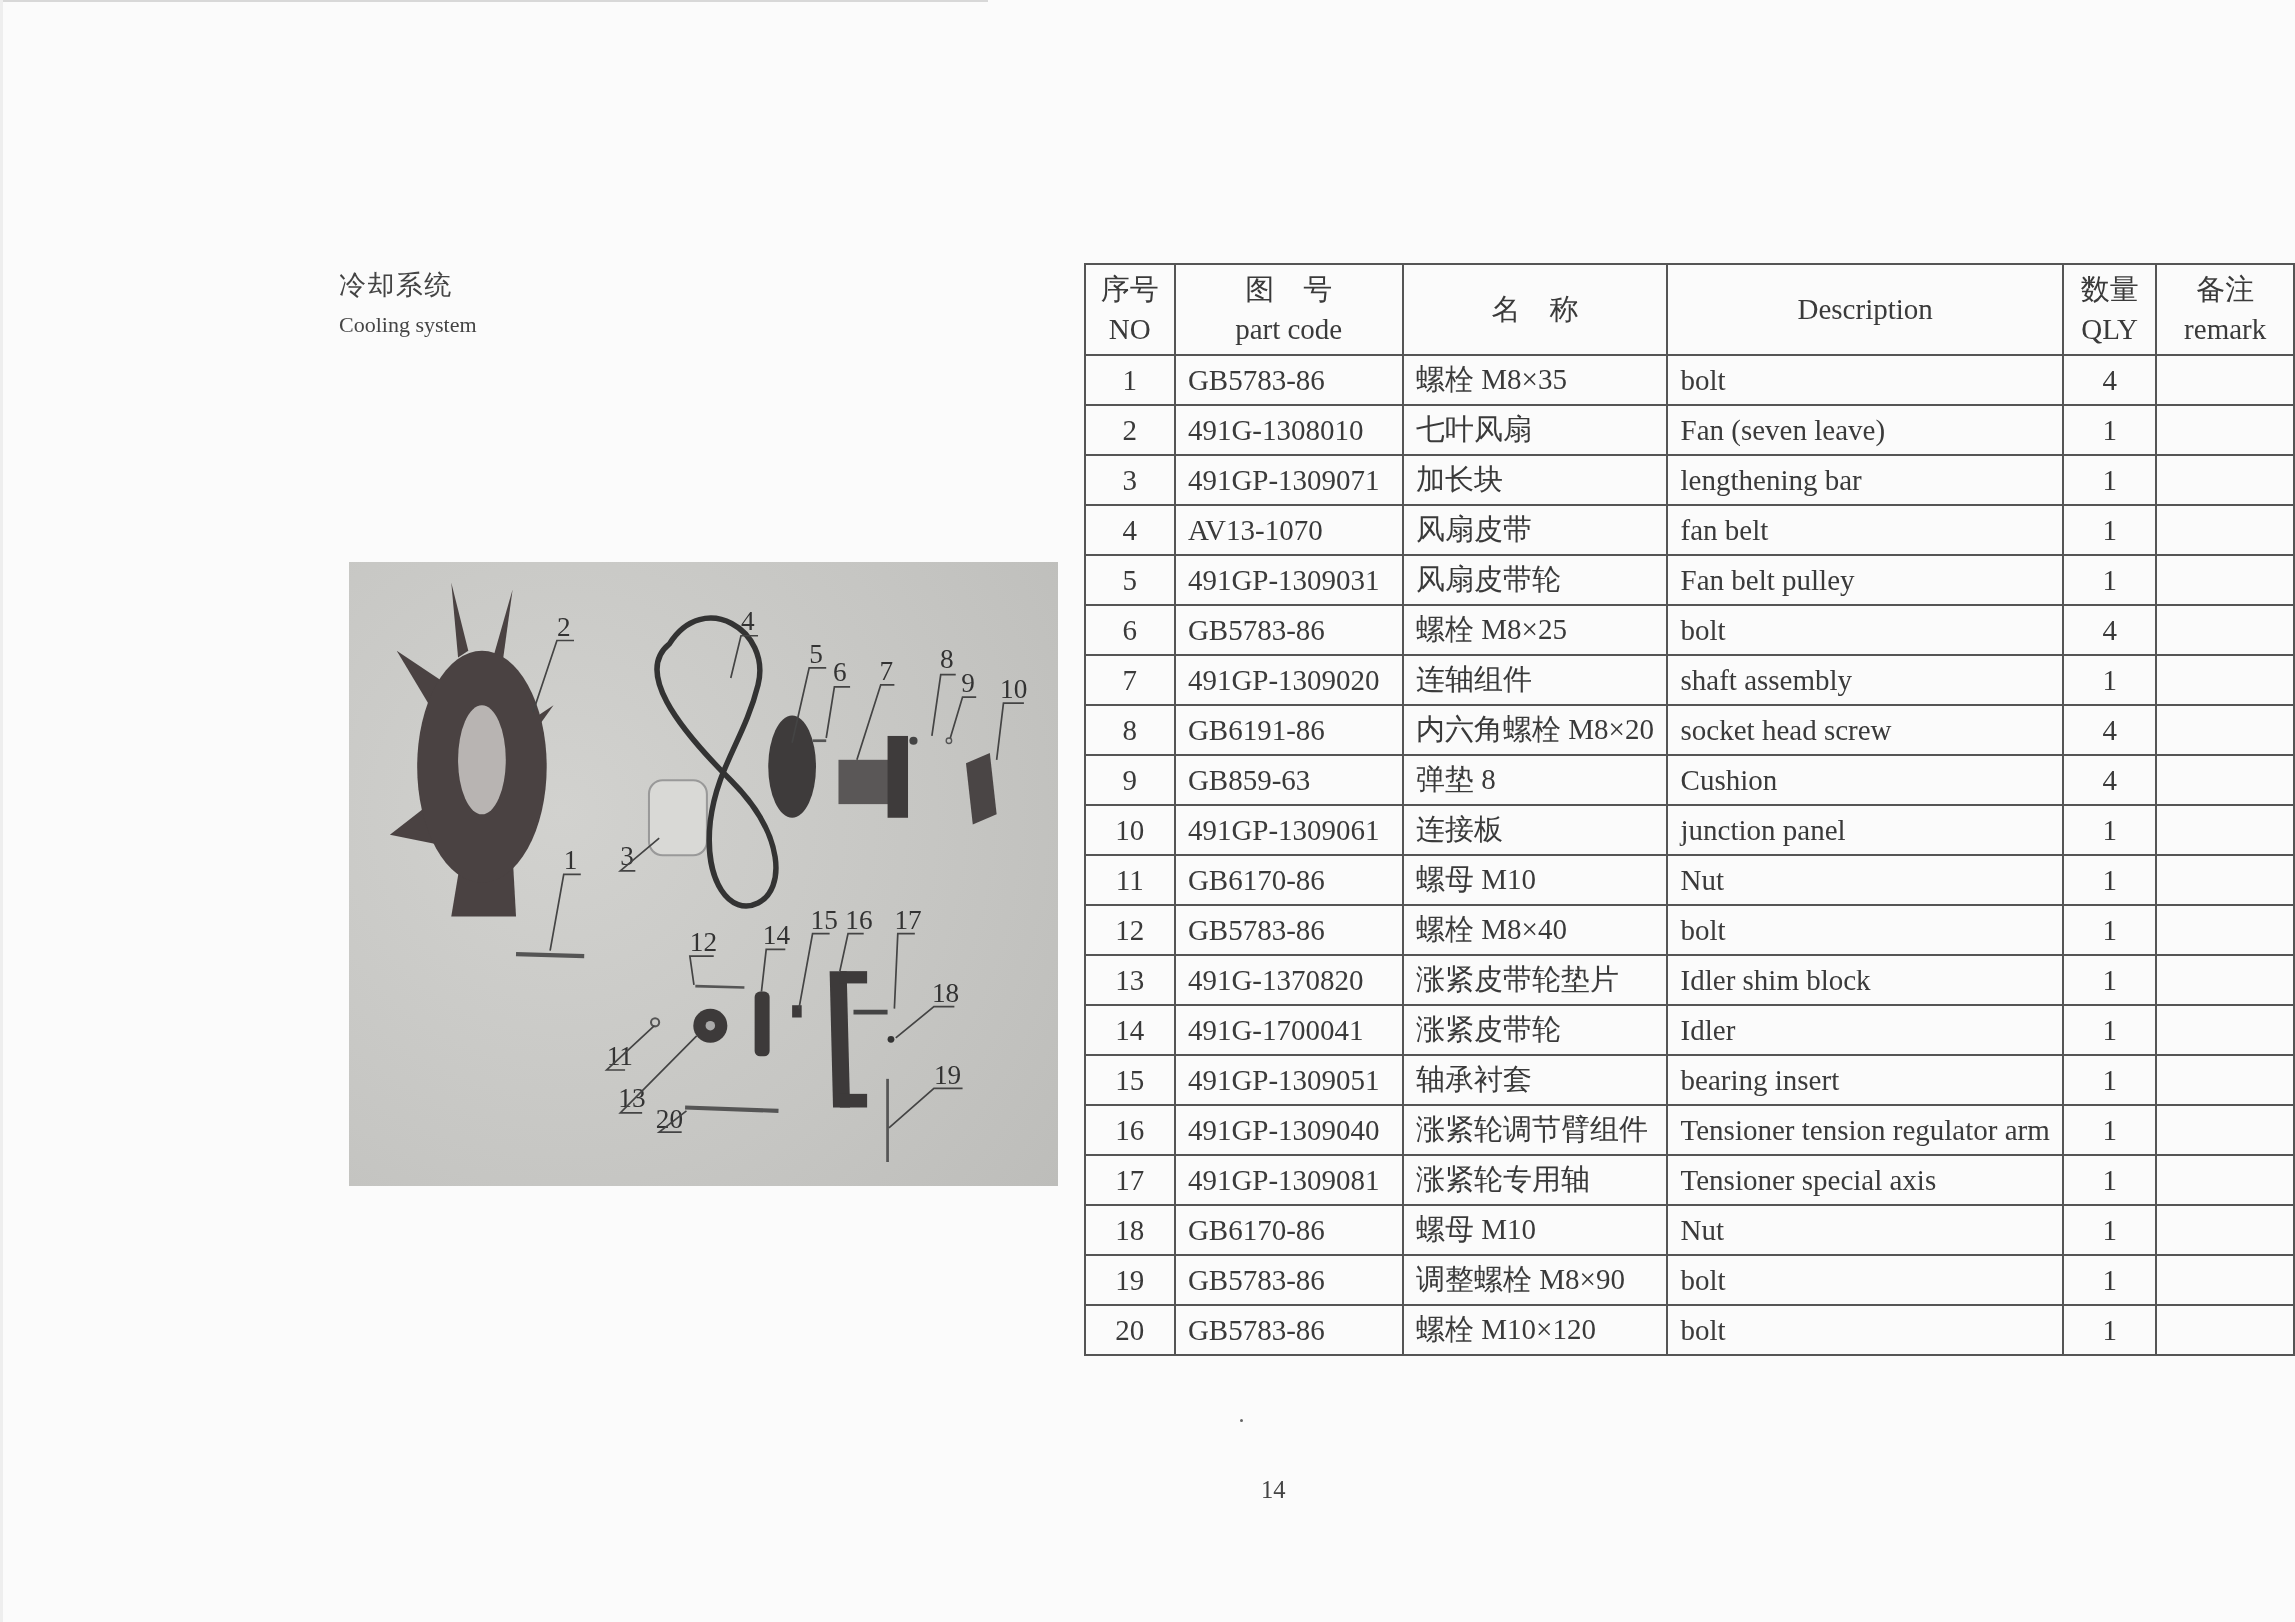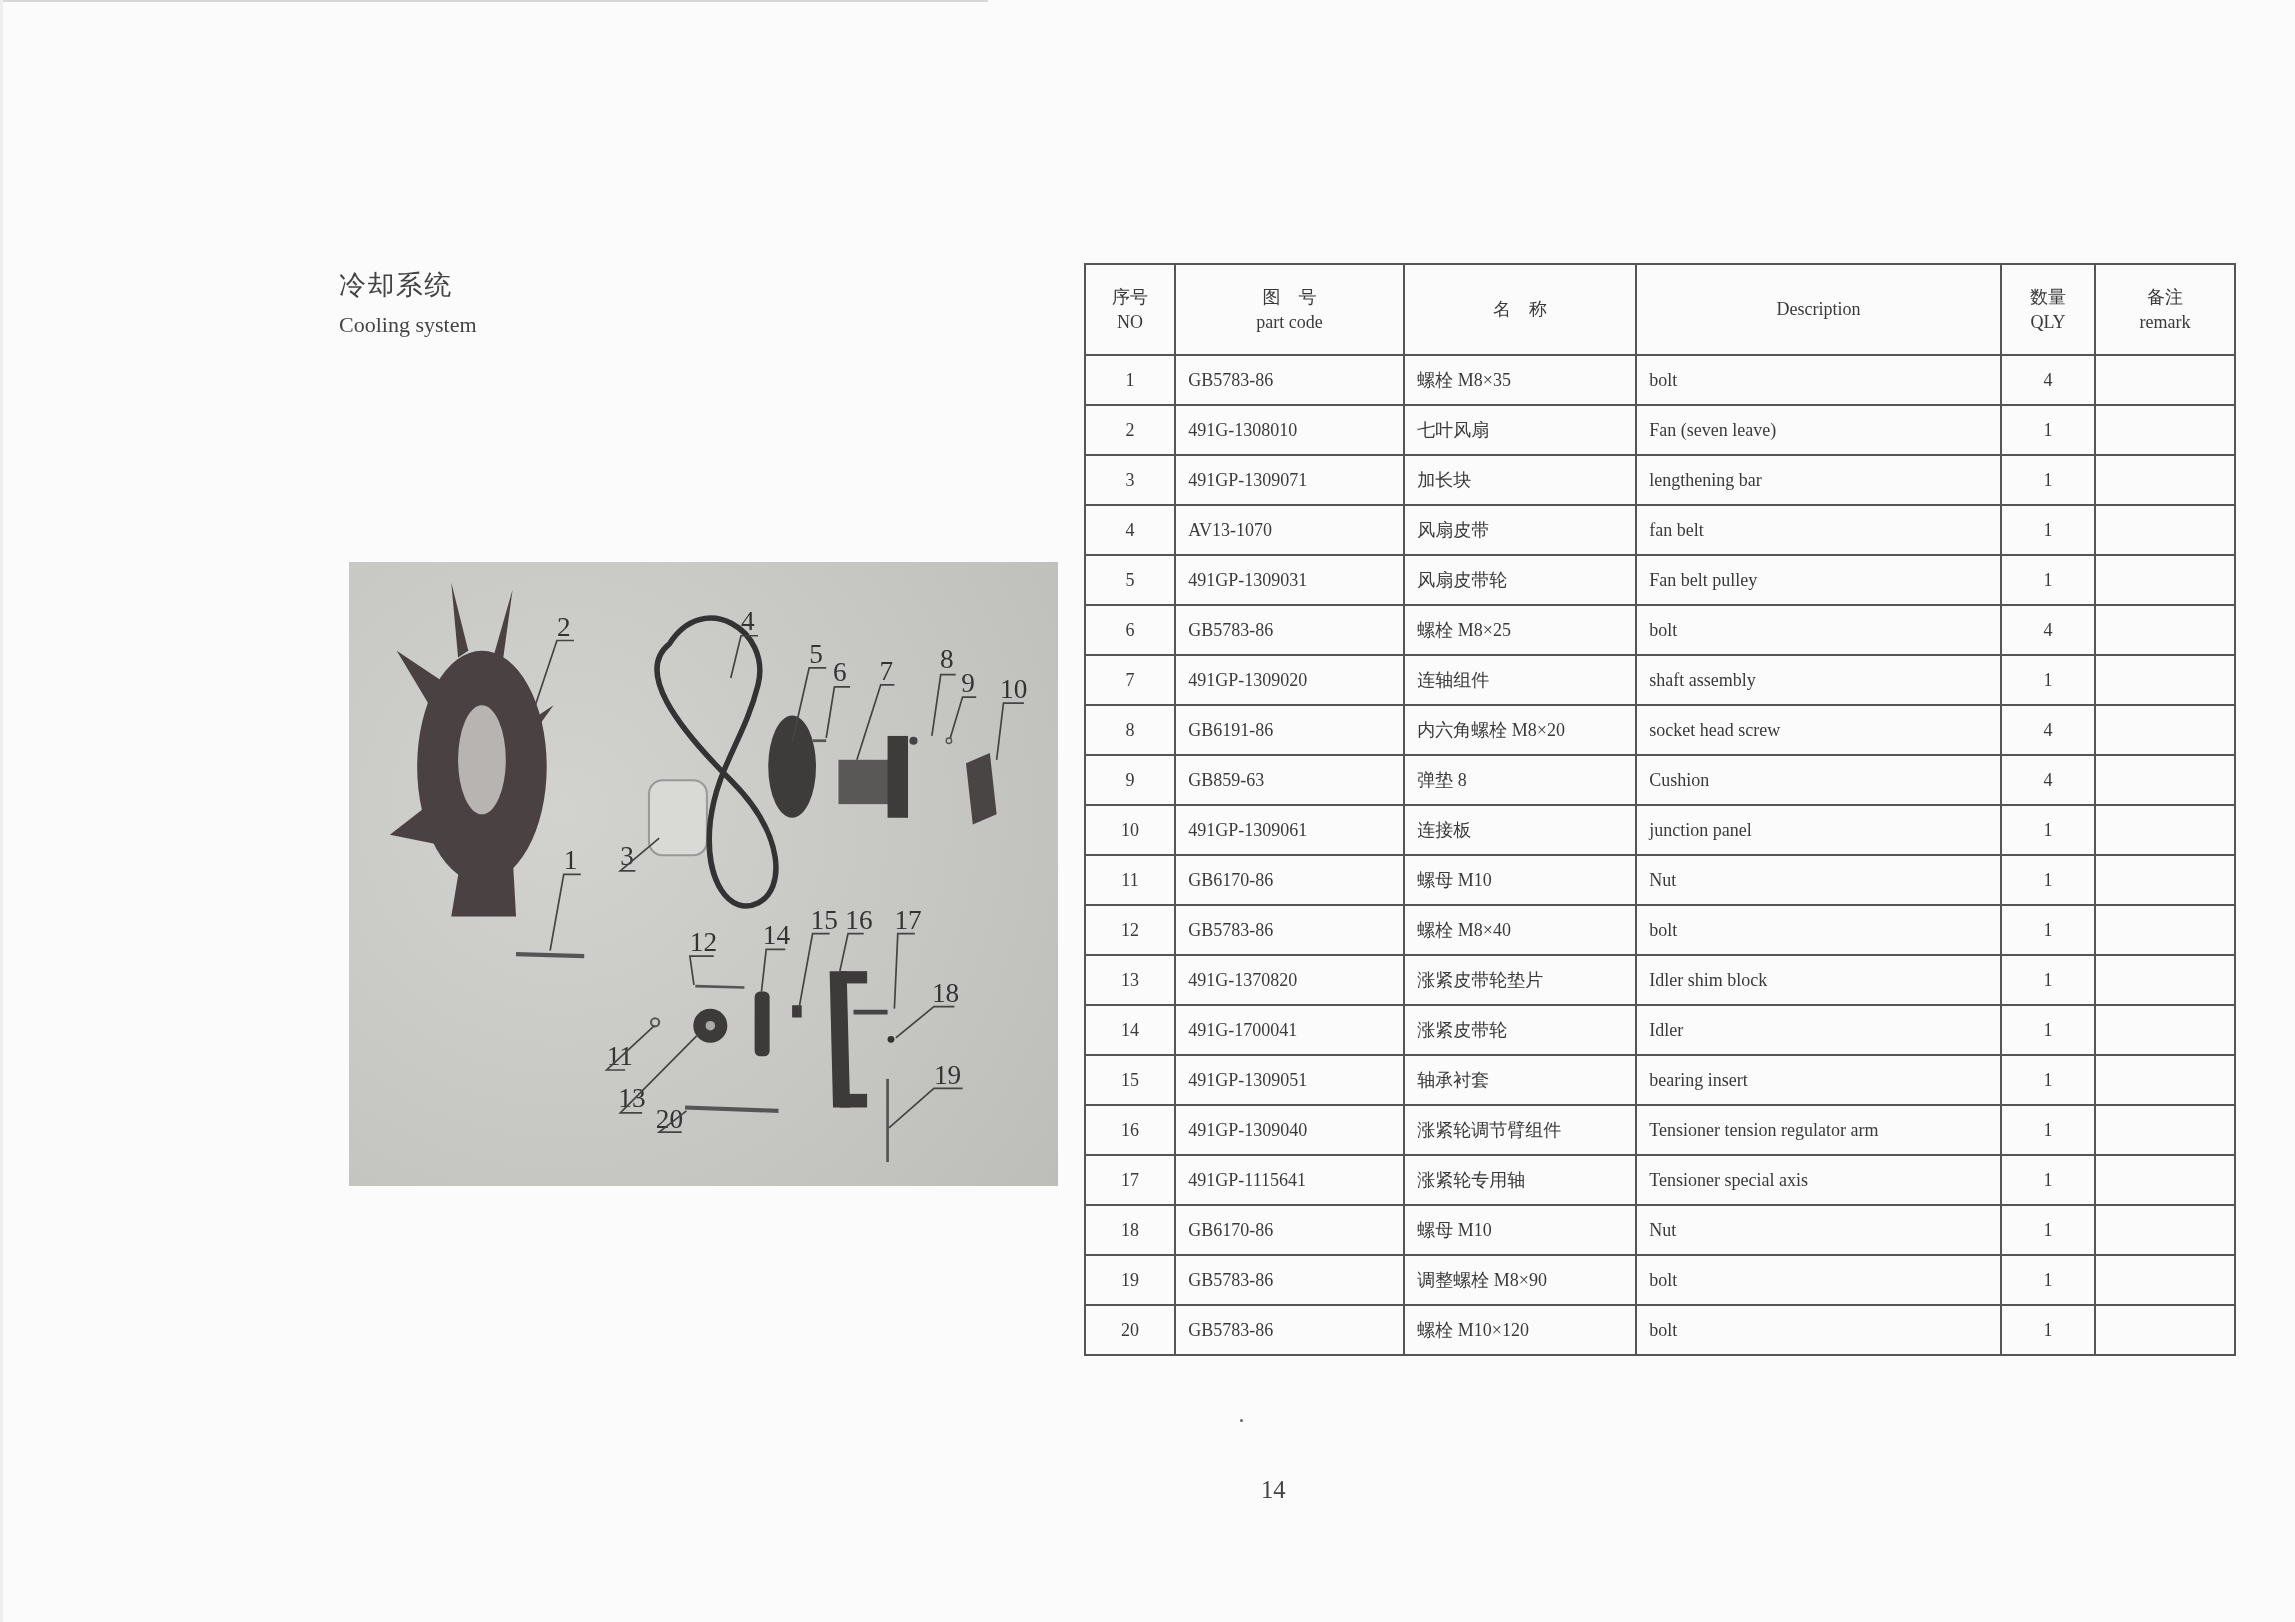--- a/index.html
+++ b/index.html
@@ -18,21 +18,21 @@
     position:absolute; left:349px; top:562px; width:709px; height:624px;
     background:#c9c9c6;
     background-image: radial-gradient(circle at 30% 40%, #d2d2cf 0%, #c6c6c3 60%, #bdbdba 100%);
     overflow:hidden;
   }
   .photo svg { position:absolute; left:0; top:0; }
 
   table.parts {
     position:absolute; left:1084px; top:263px;
     border-collapse:collapse;
-    font-size:18px; color:#3a3a3a;
+    font-size:29px; color:#3a3a3a;
   }
   table.parts td, table.parts th {
     border:2px solid #555;
     padding:0 12.3px;
     height:48px;
     font-weight:normal;
     white-space:nowrap;
   }
   table.parts th { height:89px; text-align:center; line-height:1.35; vertical-align:middle; }
   td.c-no, td.c-qty { text-align:center; }
@@ -315,21 +315,21 @@
       <tr>
         <td class="c-no">16</td>
         <td class="c-code">491GP-1309040</td>
         <td class="c-name">涨紧轮调节臂组件</td>
         <td class="c-desc">Tensioner tension regulator arm</td>
         <td class="c-qty">1</td>
         <td class="c-rem"></td>
       </tr>
       <tr>
         <td class="c-no">17</td>
-        <td class="c-code">491GP-1115641</td>
+        <td class="c-code">491GP-1309081</td>
         <td class="c-name">涨紧轮专用轴</td>
         <td class="c-desc">Tensioner special axis</td>
         <td class="c-qty">1</td>
         <td class="c-rem"></td>
       </tr>
       <tr>
         <td class="c-no">18</td>
         <td class="c-code">GB6170-86</td>
         <td class="c-name">螺母 M10</td>
         <td class="c-desc">Nut</td>

